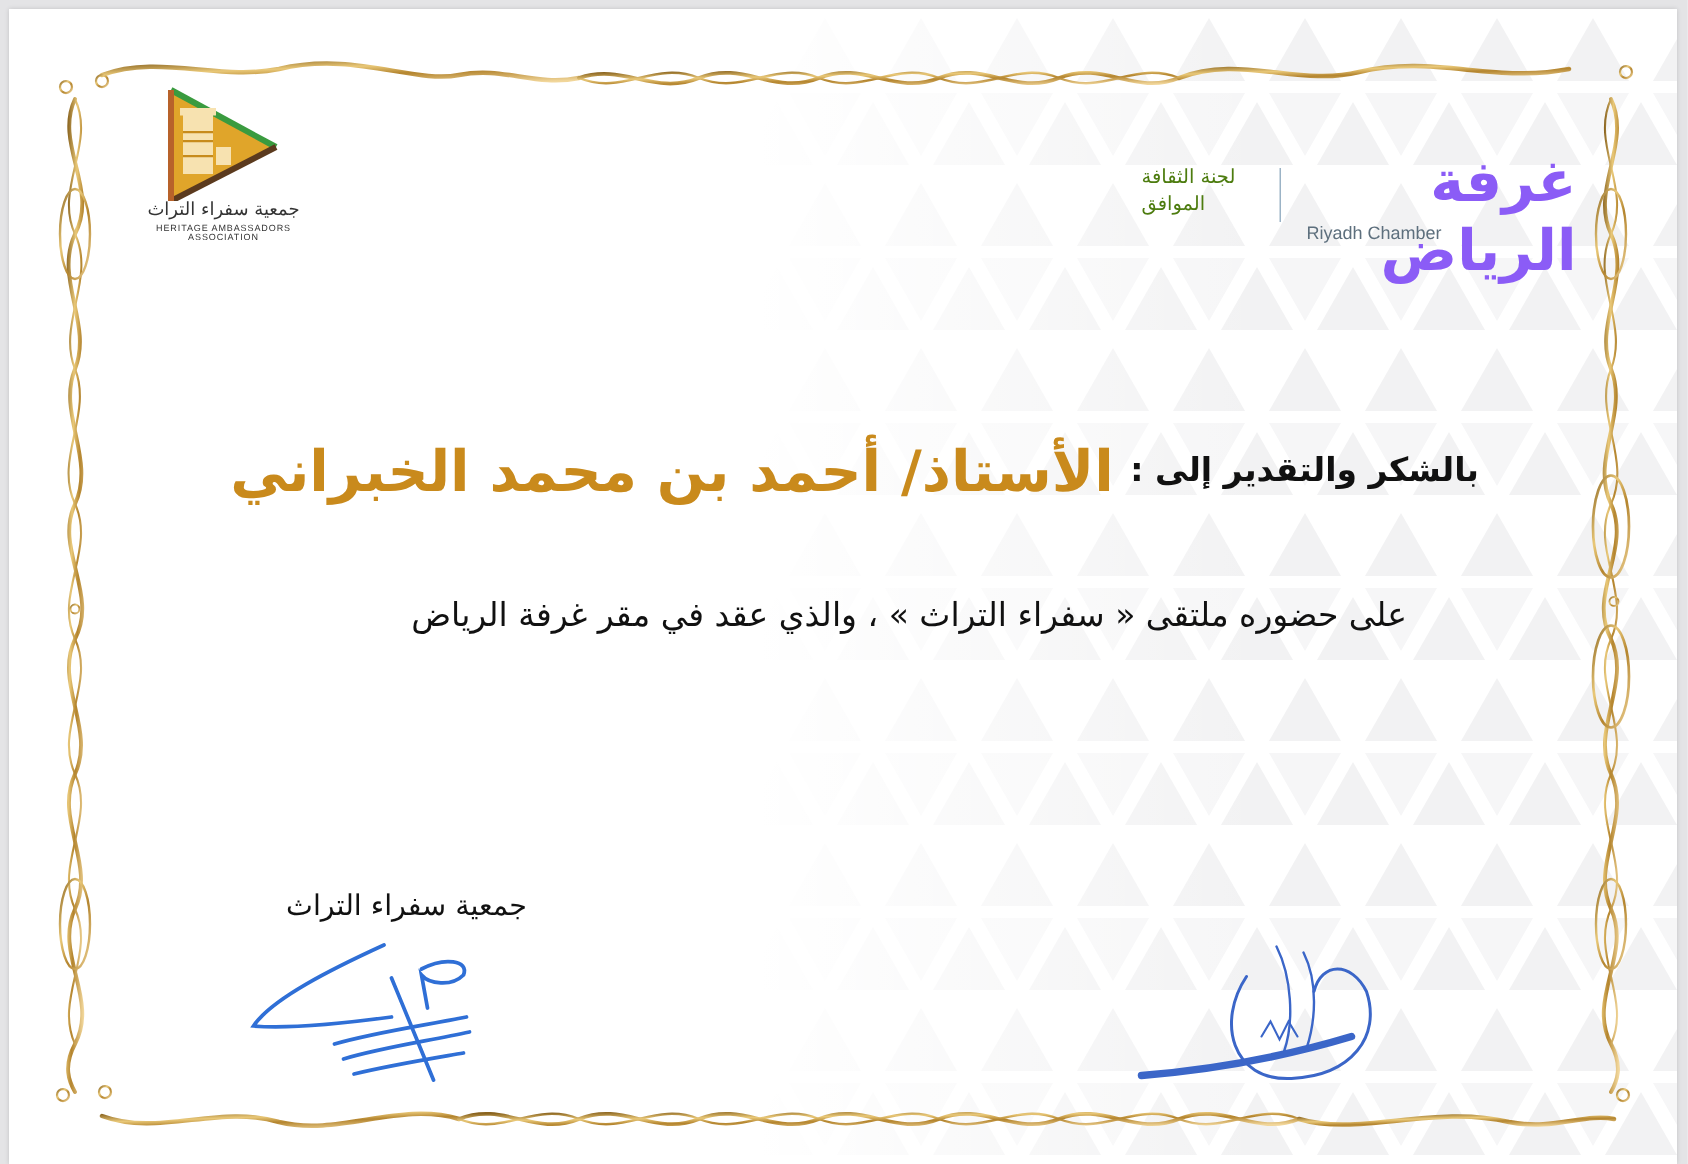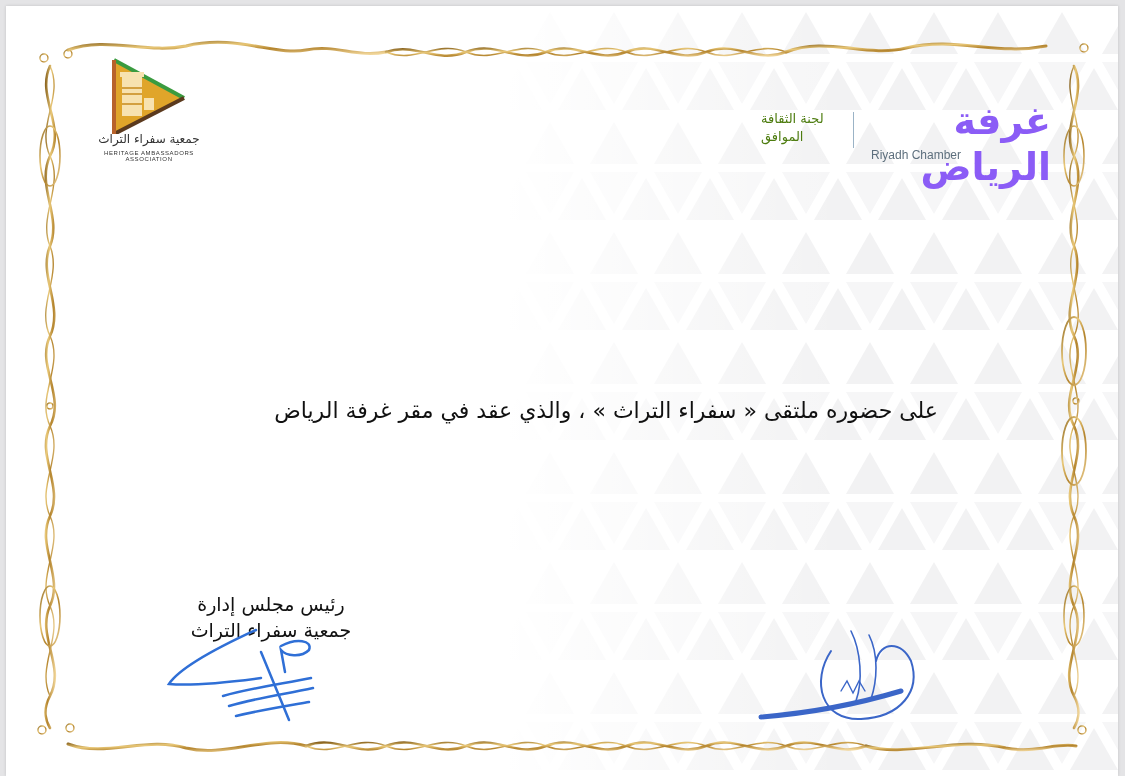--- a/index.html
+++ b/index.html
@@ -153,26 +153,29 @@
     <div class="committee">
       <div>لجنة الثقافة</div>
       <div>الموافق</div>
     </div>
     <div class="divider"></div>
     <div class="chamber-ar">غرفة الرياض</div>
     <div class="chamber-en">Riyadh Chamber</div>
   </div>
 
 
+  <div class="line line2">
+    <span class="label">بالشكر والتقدير إلى :</span>
+    <span class="name">الأستاذ/ أحمد بن محمد الخبراني</span>
+  </div>
 
   <div class="line line3">على حضوره ملتقى « سفراء التراث » ، والذي عقد في مقر غرفة الرياض</div>
 
 
   <div class="sig-left-title">
-    <div>رئيس مجلس إدارة</div>
     <div>جمعية سفراء التراث</div>
   </div>
   <svg class="sig" style="left:155px;top:610px;" width="170" height="110" viewBox="0 0 170 110" fill="none" stroke="#2f6fd6" stroke-width="2.5" stroke-linecap="round">
     <path d="M95,14 C60,30 20,50 8,68 C30,70 70,66 100,62"></path>
     <path d="M120,30 C135,22 152,24 148,34 C140,42 125,40 120,34 L124,56"></path>
     <path d="M62,80 C90,72 120,68 150,62"></path>
     <path d="M68,90 C95,82 125,78 152,72"></path>
     <path d="M75,100 C100,94 125,90 148,86"></path>
     <path d="M100,36 C110,60 120,85 128,104"></path>
   </svg>

